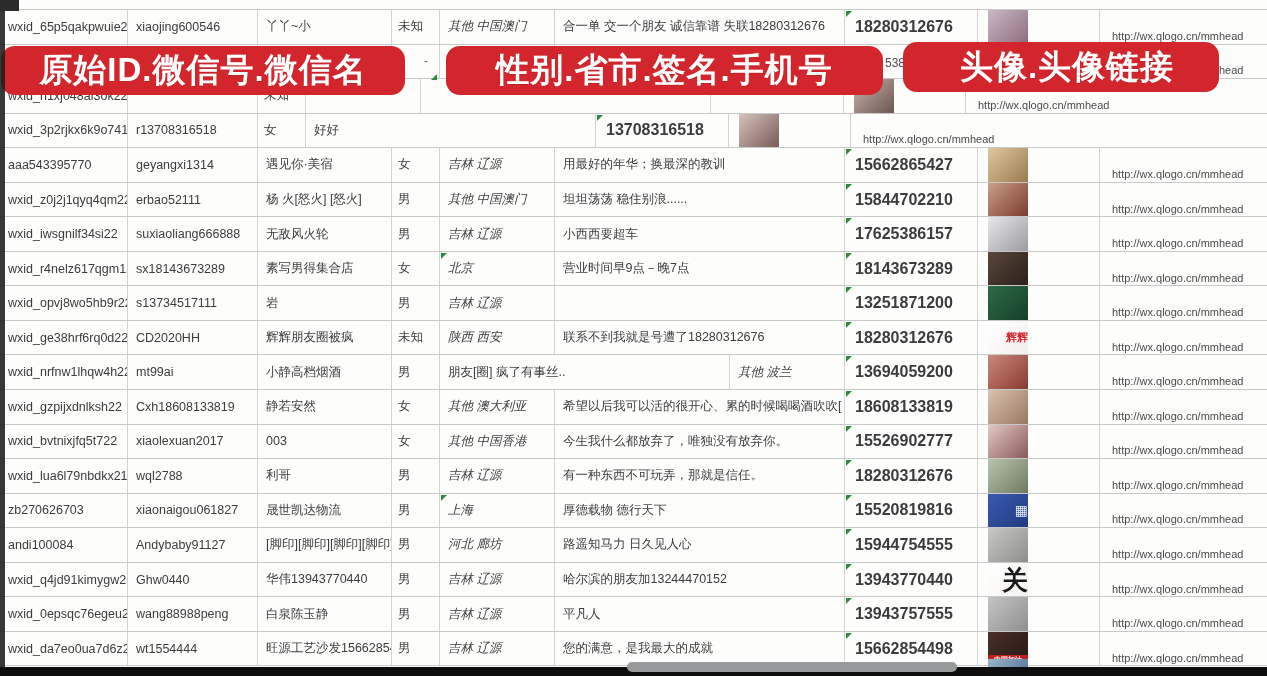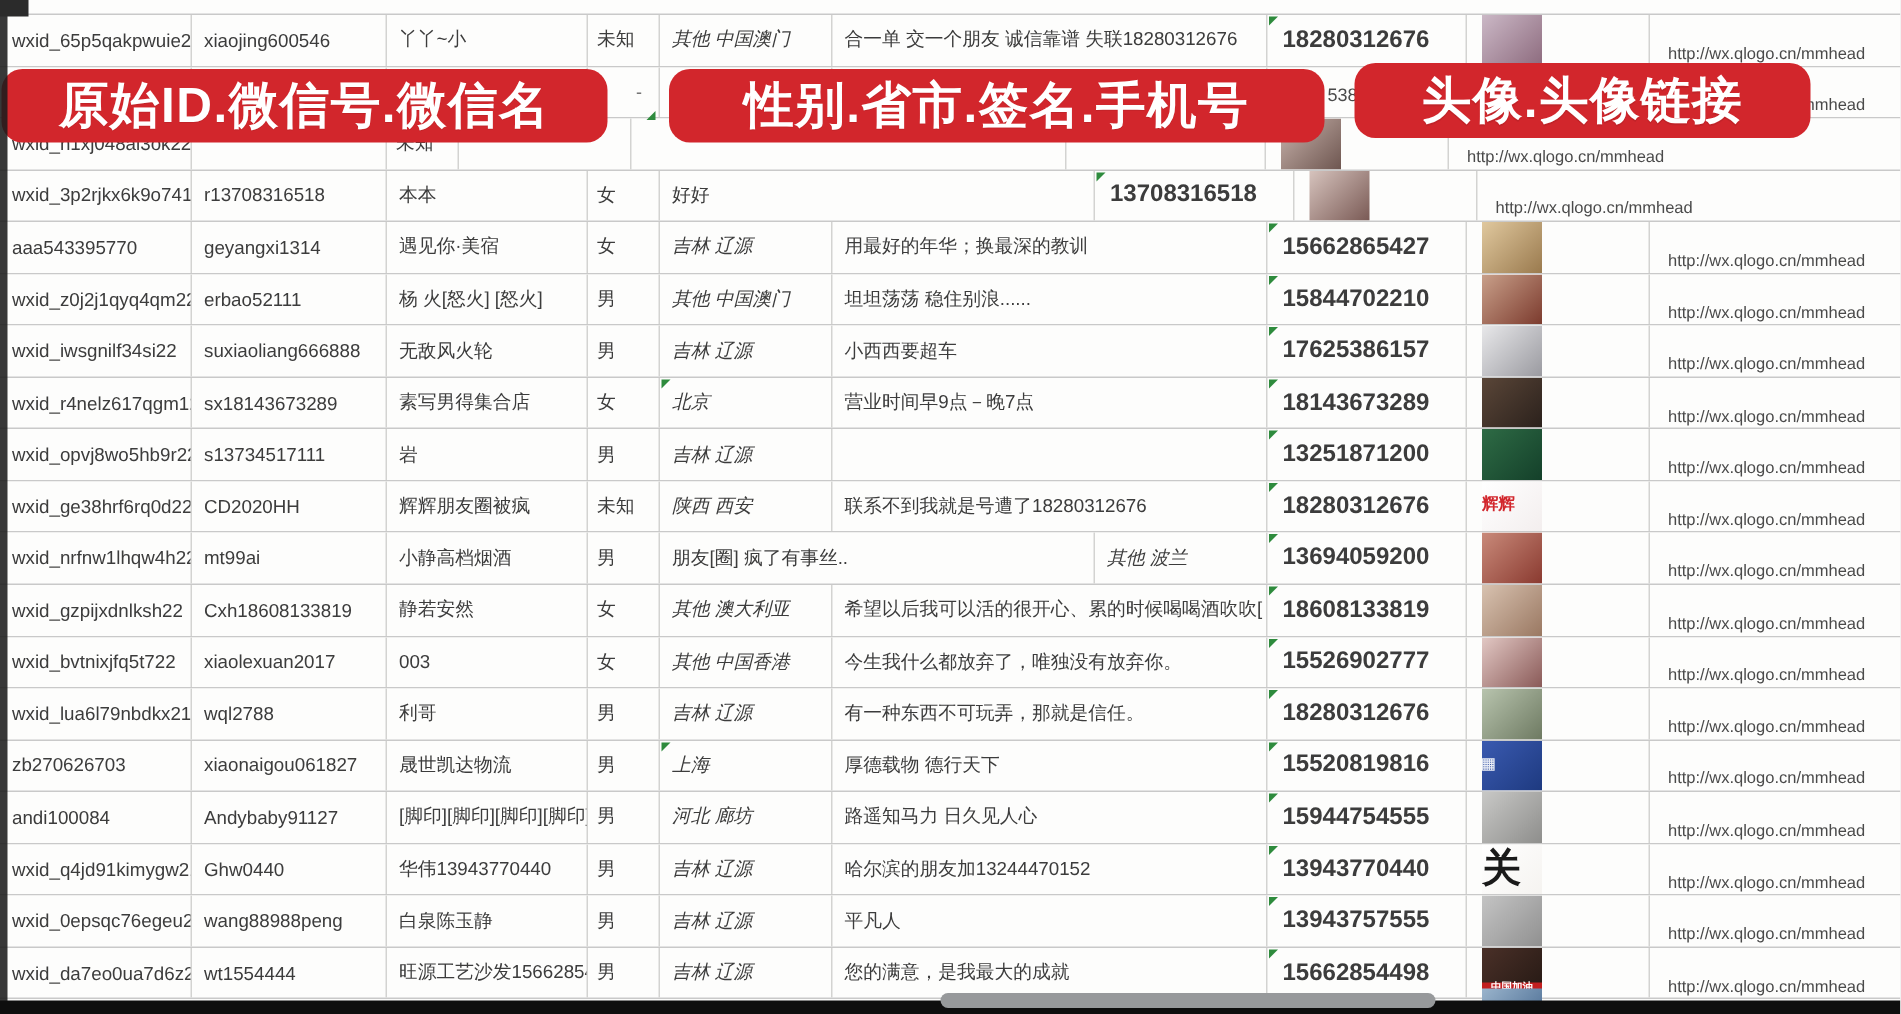--- a/index.html
+++ b/index.html
@@ -14,30 +14,30 @@
   .cA{width:128px;} .cB{width:130px;} .cC{width:134px;} .cD{width:48px;} .cE{width:115px;font-style:italic;}
   .cF{width:290px;} .cG{width:133px;} .cH{width:122px;} .cI{width:167px;border-right:none;}
   .t{padding-left:8px;}
   .cG .t{padding-left:10px;font-size:16px;font-weight:bold;}
   .cI .t{padding-left:12px;font-size:11px;color:#4a4a4a;margin-top:18px;}
   .cD .t{padding-left:6px;}
   .mark{position:absolute;top:1px;left:1px;width:0;height:0;
         border-top:6px solid #2e8b3d;border-right:6px solid transparent;display:none;}
   .mark.on{display:block;}
   .avatar{margin-left:10px;width:40px;height:100%;flex:none;display:flex;align-items:center;
-          justify-content:flex-start;overflow:hidden;position:relative;font-family:Liberation Mono, monospace;}
+          justify-content:flex-end;overflow:hidden;position:relative;}
   .av-label{font-weight:bold;line-height:1;}
   .av-label.bottom{position:absolute;bottom:1px;left:0;right:0;text-align:center;padding:1px 0;}
   
   .banner{position:absolute;background:#d2262c;color:#ffffff;font-weight:bold;font-size:33px;
           display:flex;align-items:center;justify-content:center;border-radius:14px;z-index:30;
           letter-spacing:1px;text-shadow:0 1px 0 rgba(0,0,0,0.08);}
   #banner-1{left:1px;top:46px;width:404px;height:49px;}
   #banner-2{left:446px;top:46px;width:437px;height:49px;}
-  #banner-3{left:903px;top:42px;width:304px;height:50px;}
+  #banner-3{left:903px;top:42px;width:304px;height:50px;padding-left:12px;}
   
   .frag{position:absolute;font-size:12px;color:#4a4a4a;z-index:5;}
   #frag-phone{left:885px;top:56px;}
   #frag-dash{left:424px;top:54px;color:#6a6a6a;}
   #frag-arrow{position:absolute;left:431px;top:74px;width:0;height:0;z-index:5;
               border-bottom:6px solid #2e8b3d;border-left:6px solid transparent;}
   
   #edge-left{position:absolute;left:0;top:0;width:5px;height:676px;background:#1c1c1c;opacity:.88;z-index:40;}
   #corner-blob{position:absolute;left:0;top:0;width:19px;height:11px;background:#2b2b2b;z-index:40;}
   #bottom-bar{position:absolute;left:0;bottom:0;width:1267px;height:9px;background:#0e0e0e;z-index:45;}
@@ -143,23 +143,20 @@
         </div>
     </div>
 
     <div class="row">
       <div class="cell cA">
           <span class="t">wxid_3p2rjkx6k9o741</span>
         </div>
       <div class="cell cB">
           <span class="t">r13708316518</span>
         </div>
-      <div class="cell cC">
-          <span class="t">本本</span>
-        </div>
       <div class="cell cD">
           <span class="t">女</span>
         </div>
       <div class="cell cF">
           <span class="t">好好</span>
         </div>
       <div class="cell cG">
           <span class="mark pmark on"></span>
           <span class="t">13708316518</span>
         </div>

